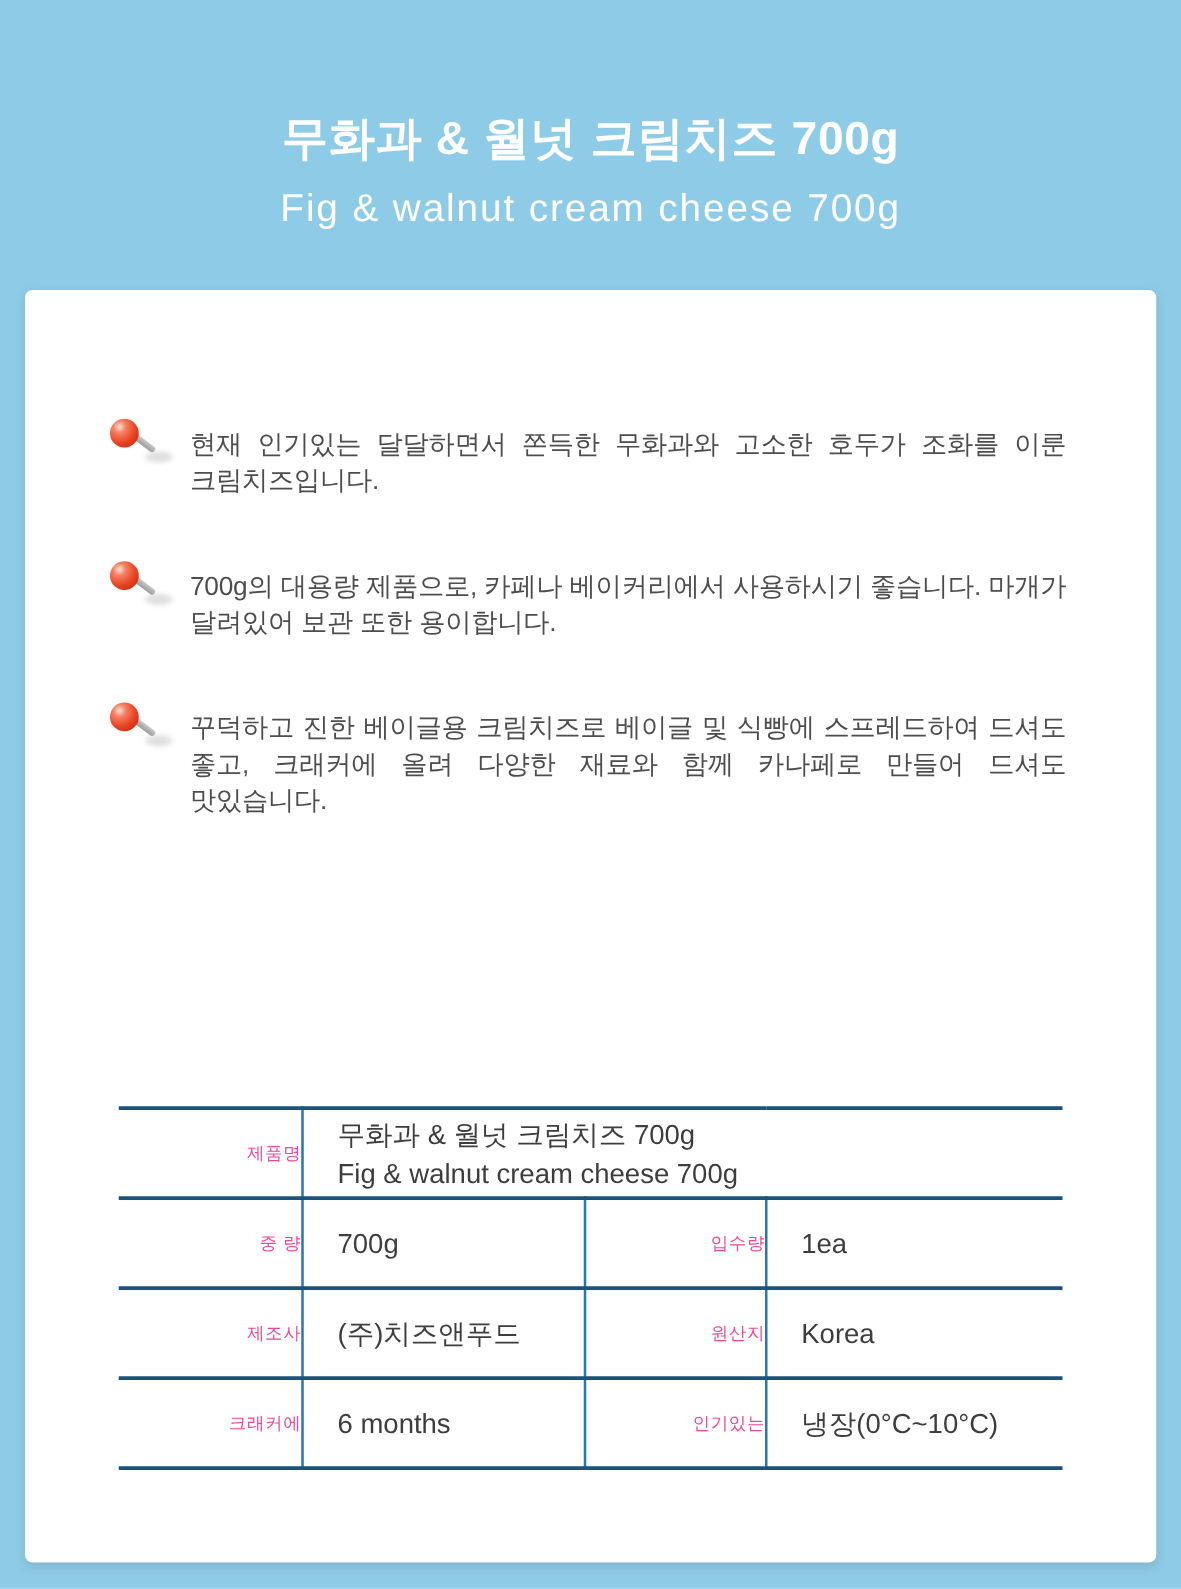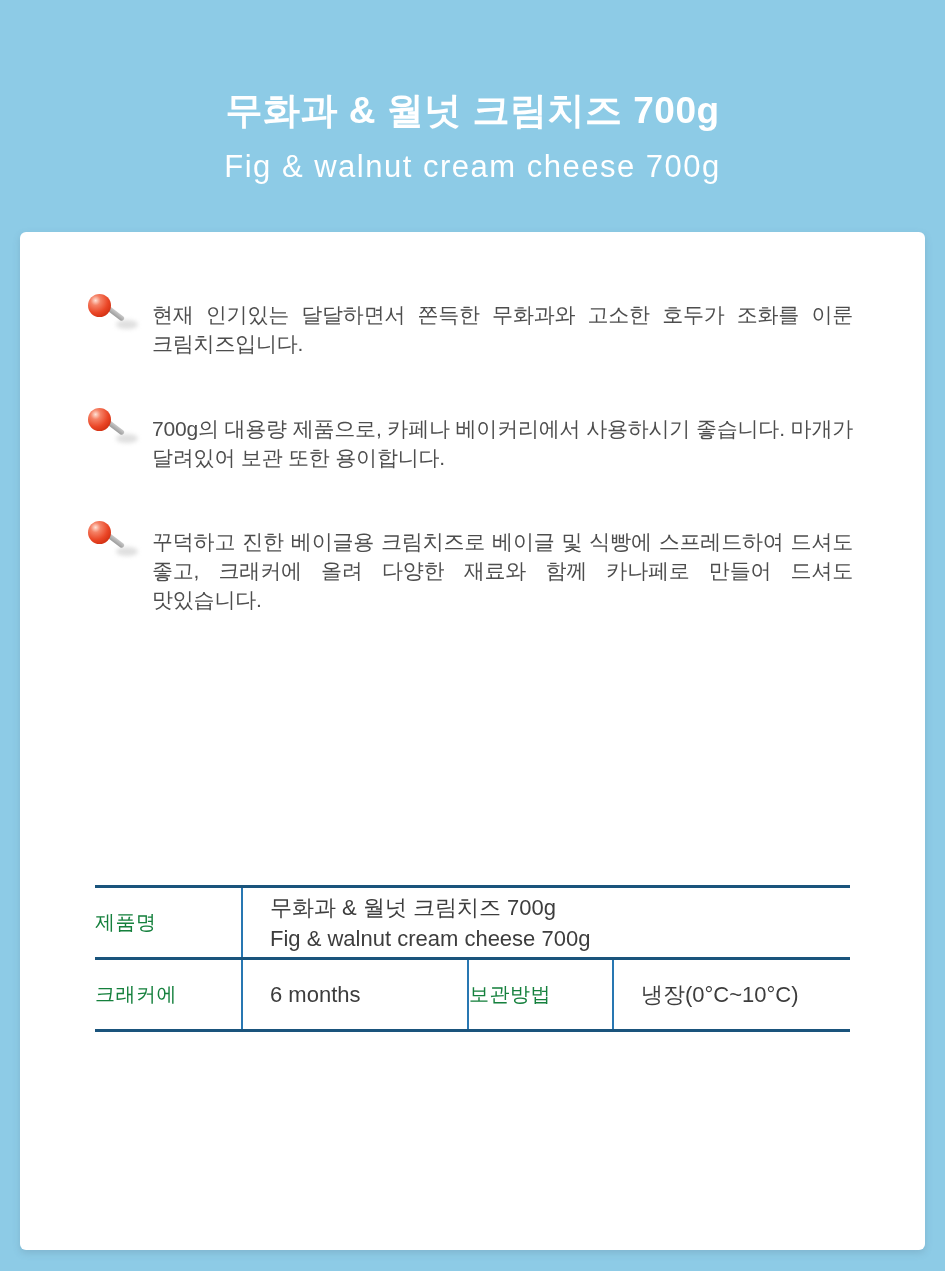--- a/index.html
+++ b/index.html
@@ -43,20 +43,21 @@
     box-shadow: 0 3px 7px rgba(90,120,140,0.25);
   }
 
   
   .bullet {
     position: absolute;
     left: 68px;
     width: 765px;
     display: flex;
     align-items: flex-start;
+    margin-top: 41px;
   }
   .bullet:nth-of-type(1) { top: 68px; }
   .bullet:nth-of-type(2) { top: 182px; }
   .bullet:nth-of-type(3) { top: 295px; }
   .bullet:nth-of-type(4) { top: 409px; }
   .bullet:nth-of-type(5) { top: 544px; }
 
   .pin {
     position: relative;
     flex: 0 0 64px;
@@ -111,23 +112,23 @@
   .spec-table col.c4 { width: 237px; }
 
   .spec-table { border-top: 3px solid #1A547C; border-bottom: 3px solid #1A547C; }
   .spec-table tr { border-bottom: 3px solid #1A547C; }
   .spec-table tr:last-child { border-bottom: none; }
   .spec-table td { height: 72px; vertical-align: middle; }
 
   .spec-table td.divider { border-left: 2px solid #2877B2; }
 
   .spec-table td.label {
-    text-align: left;
-    color: #15803d;
-    font-size: 20px;
+    text-align: right;
+    color: #ec4899;
+    font-size: 14px;
     letter-spacing: 0.5px;
   }
   .spec-table td.value {
     text-align: left;
     padding-left: 27px;
     color: #3d3d3d;
     font-size: 22px;
   }
   .spec-table td.value .v-line { display: block; line-height: 31px; }
 </style>
@@ -179,21 +180,33 @@
     </colgroup>
     <tbody>
         <tr>
       <td class="label">제품명</td>
       <td class="value divider" colspan="3">
         <span class="v-line">무화과 &amp; 월넛 크림치즈 700g</span>
         <span class="v-line">Fig &amp; walnut cream cheese 700g</span>
       </td>
     </tr>
     <tr>
+      <td class="label">중 량</td>
+      <td class="value divider">700g</td>
+      <td class="label divider">입수량</td>
+      <td class="value divider">1ea</td>
+    </tr>
+    <tr>
+      <td class="label">제조사</td>
+      <td class="value divider">(주)치즈앤푸드</td>
+      <td class="label divider">원산지</td>
+      <td class="value divider">Korea</td>
+    </tr>
+    <tr>
       <td class="label">크래커에</td>
       <td class="value divider">6 months</td>
-      <td class="label divider">보관방법</td>
+      <td class="label divider">인기있는</td>
       <td class="value divider">냉장(0°C~10°C)</td>
     </tr>
   </tbody>
     </table>
 
 </main>
 
 </body></html>

